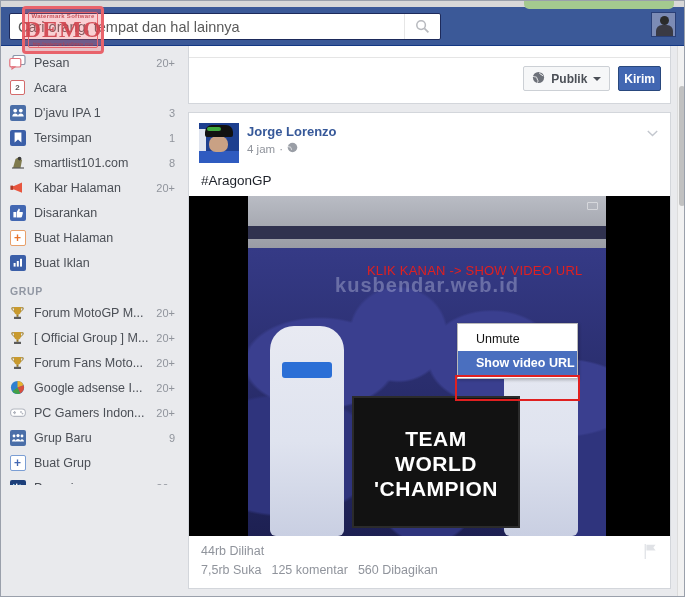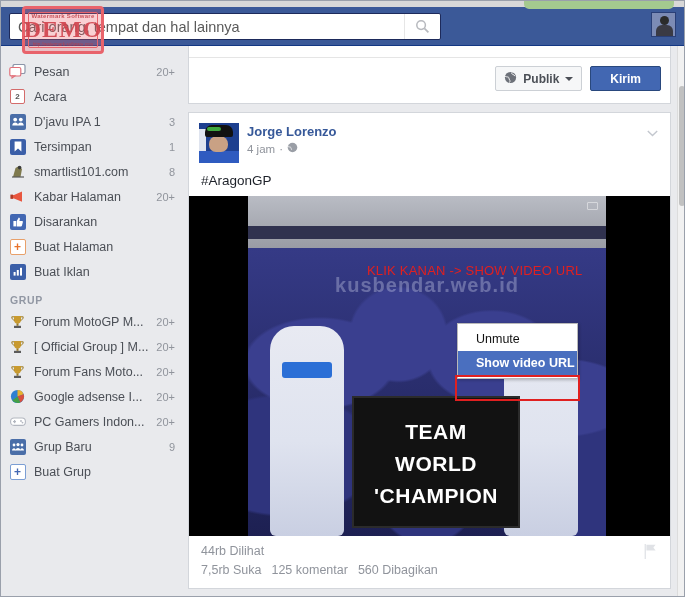--- a/index.html
+++ b/index.html
@@ -64,21 +64,21 @@
   }
   .wm-top { font-size: 6px; color: #c03a44; font-weight: bold; letter-spacing: .3px;
             margin-bottom: -2px; opacity: .85; }
   .wm-main { font-family: "Liberation Serif", serif; font-size: 24px; font-weight: bold;
              color: #d0414b; letter-spacing: 1px; line-height: 1; opacity: .9; }
   .wm-url { font-size: 4.5px; color: #c03a44; margin-top: 1px; opacity: .85; }
 
   
   .sidebar {
     position: absolute; left: 0; top: 46px; width: 185px; height: 439px;
-    background: #e9eaed; overflow: hidden; padding-top: 13px;
+    background: #e9eaed; overflow: hidden; padding-top: 4px;
   }
   .nav-item {
     display: flex; align-items: center; height: 25px; padding: 0 10px 0 9px;
     cursor: pointer;
   }
   .nav-ico {
     width: 17px; height: 17px; flex: 0 0 17px; margin-right: 8px;
     display: flex; align-items: center; justify-content: center;
     font-size: 11px; line-height: 1;
   }
@@ -111,21 +111,21 @@
   }
   .composer-actions {
     position: absolute; right: 9px; top: 20px; display: flex; align-items: center; gap: 8px;
   }
   .btn-audience {
     height: 25px; padding: 0 8px; background: #f6f7f8; border: 1px solid #ccd0d5;
     border-radius: 2px; display: flex; align-items: center; gap: 6px;
     font-size: 12px; color: #4b4f56; font-weight: bold; cursor: pointer;
   }
   .btn-submit {
-    height: 25px; padding: 0 19px; background: #4267b2; border: 1px solid #29487d;
+    height: 25px; padding: 0 5px; background: #4267b2; border: 1px solid #29487d;
     border-radius: 2px; color: #fff; font-size: 12px; font-weight: bold;
     display: flex; align-items: center; cursor: pointer;
   }
   .caret-down {
     width: 0; height: 0; border-left: 4px solid transparent;
     border-right: 4px solid transparent; border-top: 4px solid #4b4f56;
   }
 
   .post {
     margin: 8px 6px 0 3px; background: #fff; border: 1px solid #d3d6db;
@@ -201,21 +201,21 @@
   .vp-rider-l { left: 22px; }
   .vp-rider-r { right: 28px; }
   .vp-rider-l:after, .vp-rider-r:after {
     content: ""; position: absolute; left: 12px; top: 36px; width: 50px; height: 16px;
     background: #2b6fd6; border-radius: 3px;
   }
   .vp-banner {
     position: absolute; left: 104px; bottom: 8px; width: 168px; height: 132px;
     background: #121212; border: 2px solid #2b2b2b;
     display: flex; flex-direction: column; align-items: center; justify-content: center;
-    gap: 10px; padding-top: 4px;
+    gap: 3px; padding-top: 4px;
   }
   .vp-banner span {
     color: #fff; font-weight: bold; font-size: 21px; letter-spacing: .5px;
     font-family: "Liberation Sans", sans-serif; line-height: 1.05;
   }
   .vp-wm {
     position: absolute; left: 50%; top: 78px; transform: translateX(-50%);
     font-size: 20px; font-weight: bold; color: rgba(235,240,255,0.30);
     letter-spacing: 1px; white-space: nowrap; pointer-events: none;
   }

